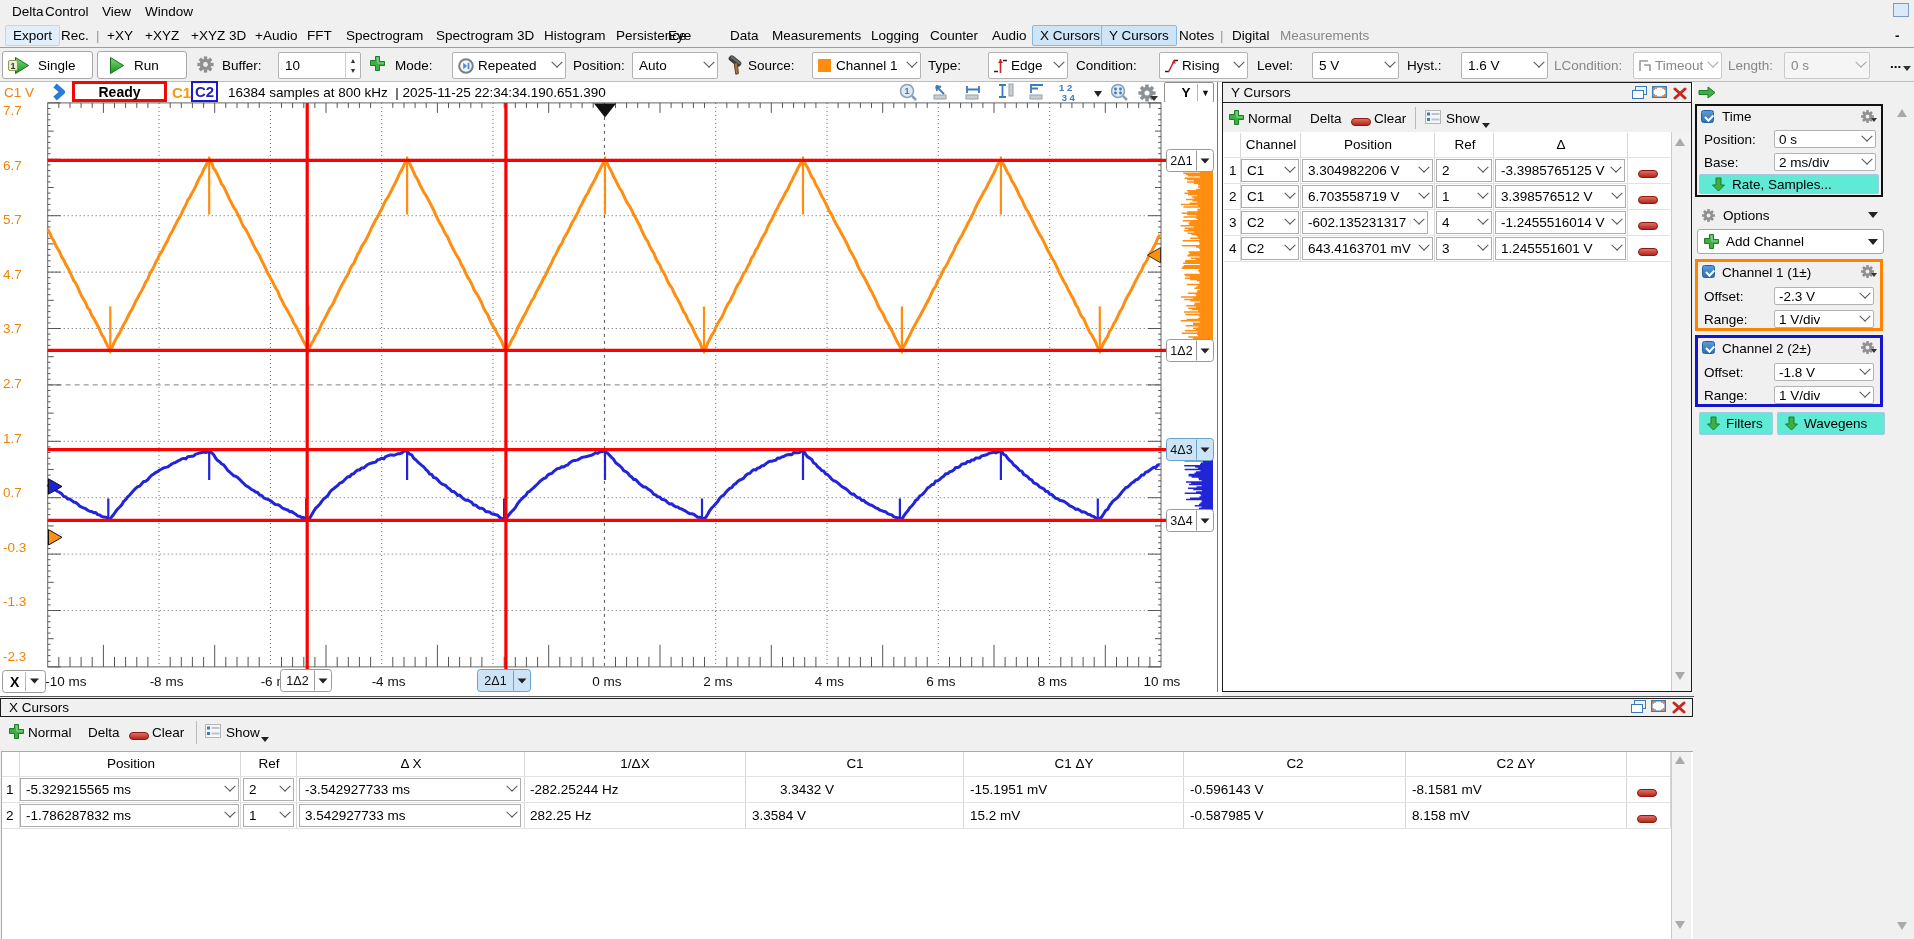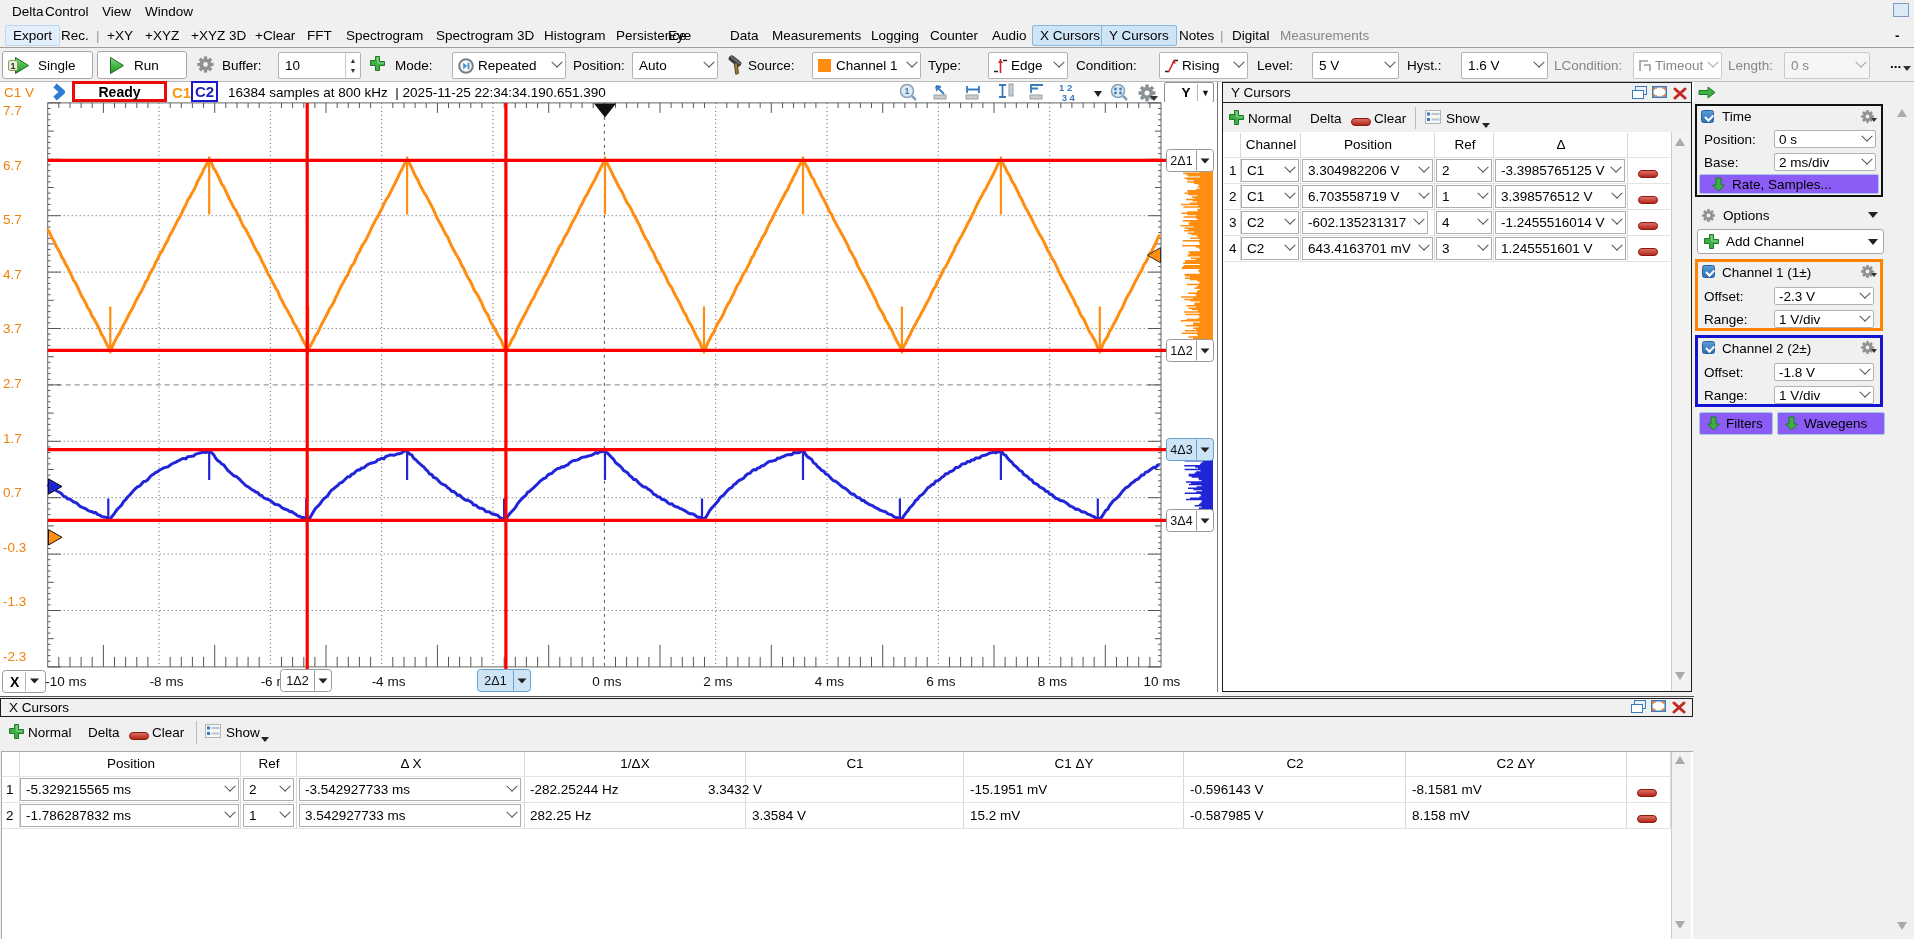--- a/index.html
+++ b/index.html
@@ -19,38 +19,38 @@
 .btn{position:absolute;background:#fff;border:1px solid #a8a8a8;border-radius:3px;display:flex;align-items:center;white-space:nowrap}
 .panel-title{position:absolute;background:#f0f0f0;border:1px solid #1c1c1c;display:flex;align-items:center}
 .tblhead{position:absolute;display:flex;align-items:center;justify-content:center;color:#000}
 .tblhead span{white-space:nowrap}
 .cell{position:absolute;display:flex;align-items:center;white-space:nowrap}
 .rowcombo{position:absolute;background:#fff;border:1px solid #adadad;display:flex;align-items:center;white-space:nowrap}
 .vline{position:absolute;width:1px;background:#d8d8d8}
 .hline{position:absolute;height:1px;background:#e3e3e3}
 .check{position:absolute;width:13px;height:13px;border-radius:2.5px;background:linear-gradient(#5b9bd5,#2f6eb2);border:1px solid #2a5f9e}
 .check:before{content:"";position:absolute;left:2.5px;top:3px;width:6px;height:3.5px;border-left:2px solid #fff;border-bottom:2px solid #fff;transform:rotate(-45deg)}
-.sbtn{position:absolute;background:#8b5cf6;border:1px solid #a5c8e4;border-radius:2px;display:flex;align-items:center}
+.sbtn{position:absolute;background:#5eead4;border:1px solid #a5c8e4;border-radius:2px;display:flex;align-items:center}
 .uarr{position:absolute;width:0;height:0;border-left:5.5px solid transparent;border-right:5.5px solid transparent;border-bottom:8px solid #a9a9a9}
 .darr{position:absolute;width:0;height:0;border-left:5.5px solid transparent;border-right:5.5px solid transparent;border-top:8px solid #a9a9a9}
 </style></head><body>
 <div class="bar" style="top:0;height:23px">
 <div class="mi" style="left:12px">Delta</div>
 <div class="mi" style="left:45px">Control</div>
 <div class="mi" style="left:102px">View</div>
 <div class="mi" style="left:145px">Window</div>
 <div class="abs" style="left:1893px;top:3px;width:16px;height:14px;border:1px solid #7a9cc4;background:#dce9f6"></div>
 </div>
 <div class="bar" style="top:23px;height:25px;border-bottom:1px solid #9f9f9f">
 <div class="tab tabsel" style="left:5px;background:#e2eefa;border-color:#bcd8ee">Export</div>
 <div class="mi" style="left:61px">Rec.</div>
 <div class="mi" style="left:107px">+XY</div>
 <div class="mi" style="left:145px">+XYZ</div>
 <div class="mi" style="left:191px">+XYZ 3D</div>
-<div class="mi" style="left:255px">+Clear</div>
+<div class="mi" style="left:255px">+Audio</div>
 <div class="mi" style="left:307px">FFT</div>
 <div class="mi" style="left:346px">Spectrogram</div>
 <div class="mi" style="left:436px">Spectrogram 3D</div>
 <div class="mi" style="left:544px">Histogram</div>
 <div class="mi" style="left:616px">Persistence</div>
 <div class="mi" style="left:668px">Eye</div>
 <div class="mi" style="left:730px">Data</div>
 <div class="mi" style="left:772px">Measurements</div>
 <div class="mi" style="left:871px">Logging</div>
 <div class="mi" style="left:930px">Counter</div>
@@ -442,21 +442,21 @@
   </div>
 <div class="rowcombo" style="left:243px;top:778px;width:51px;height:23px">
     <span class="tx" style="padding-left:5px">2</span>
     <span class="chev"></span>
   </div>
 <div class="rowcombo" style="left:299px;top:778px;width:222px;height:23px">
     <span class="tx" style="padding-left:5px">-3.542927733 ms</span>
     <span class="chev"></span>
   </div>
 <div class="cell" style="left:530px;top:777px;height:25px">-282.25244 Hz</div>
-<div class="cell" style="left:708px;top:777px;height:25px">3.3432 V</div>
+<div class="cell" style="left:780px;top:777px;height:25px">3.3432 V</div>
 <div class="cell" style="left:970px;top:777px;height:25px">-15.1951 mV</div>
 <div class="cell" style="left:1190px;top:777px;height:25px">-0.596143 V</div>
 <div class="cell" style="left:1412px;top:777px;height:25px">-8.1581 mV</div>
 <div class="abs" style="left:1637px;top:785px"><svg width="20" height="8" viewBox="0 0 20 8">
       <rect x="0.5" y="0.5" width="19" height="7" rx="3.5" fill="url(#rg)" stroke="#8d1a10"></rect>
       <defs>
         <linearGradient id="rg" x1="0" y1="0" x2="0" y2="1">
           <stop offset="0" stop-color="#e0756a"></stop>
           <stop offset="1" stop-color="#b02015"></stop>
         </linearGradient>

